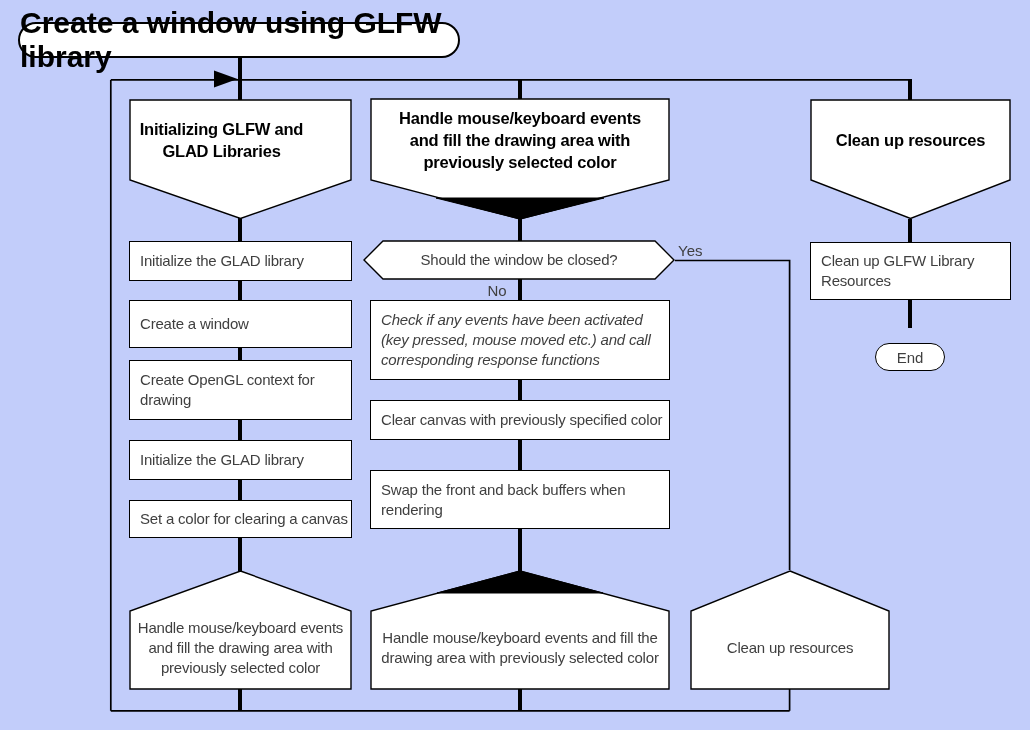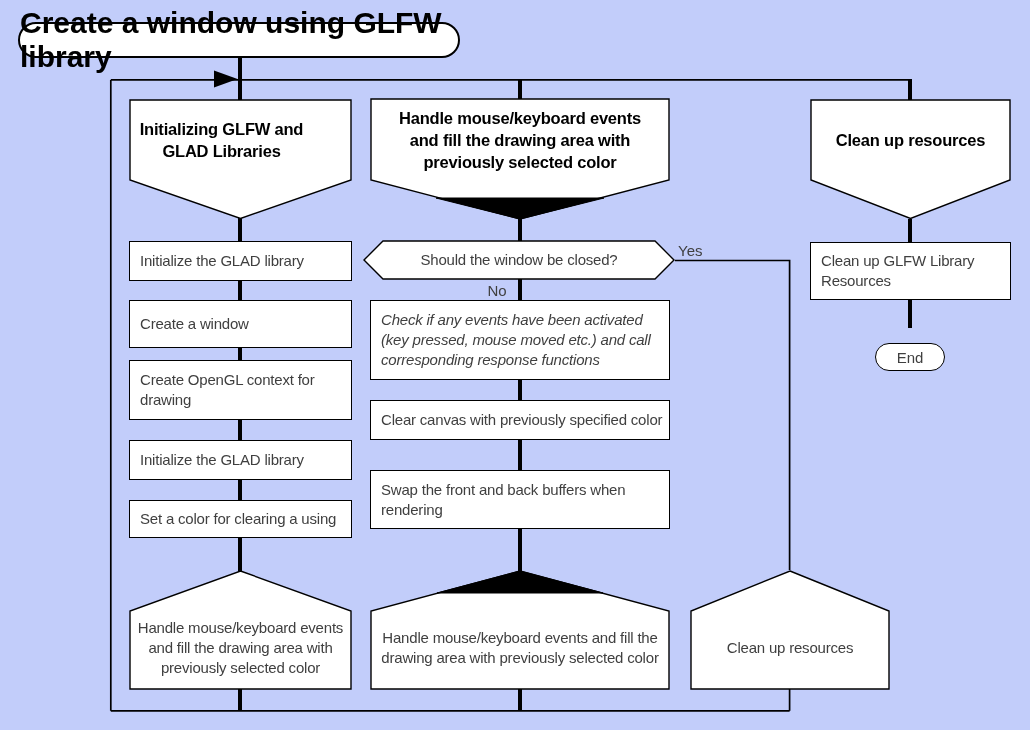--- a/index.html
+++ b/index.html
@@ -73,21 +73,21 @@
     <polygon class="outline" points="1,1 222,1 222,81 111.5,119.5 1,81"></polygon>
   </svg>
   <div class="label bold" style="left:129px; top:99px; width:185px; height:81px;">Initializing GLFW and
 GLAD Libraries</div>
 
   <div class="pbox" style="left:129px; top:241px; width:223px; height:40px;">Initialize the GLAD library</div>
   <div class="pbox" style="left:129px; top:300px; width:223px; height:48px;">Create a window</div>
   <div class="pbox" style="left:129px; top:360px; width:223px; height:60px;">Create OpenGL context for
 drawing</div>
   <div class="pbox" style="left:129px; top:440px; width:223px; height:40px;">Initialize the GLAD library</div>
-  <div class="pbox" style="left:129px; top:500px; width:223px; height:38px;">Set a color for clearing a using</div>
+  <div class="pbox" style="left:129px; top:500px; width:223px; height:38px;">Set a color for clearing a canvas</div>
 
   <svg class="shape" style="left:129px; top:570px;" width="223" height="120">
     <polygon class="outline" points="111.5,1 222,41 222,119 1,119 1,41"></polygon>
   </svg>
   <div class="label" style="left:129px; top:606px; width:223px; height:84px;">Handle mouse/keyboard events
 and fill the drawing area with
 previously selected color</div>
 
   <svg class="shape" style="left:370px; top:98px;" width="300" height="122">
     <polygon class="outline" points="1,1 299,1 299,82 150,121 1,82"></polygon>

